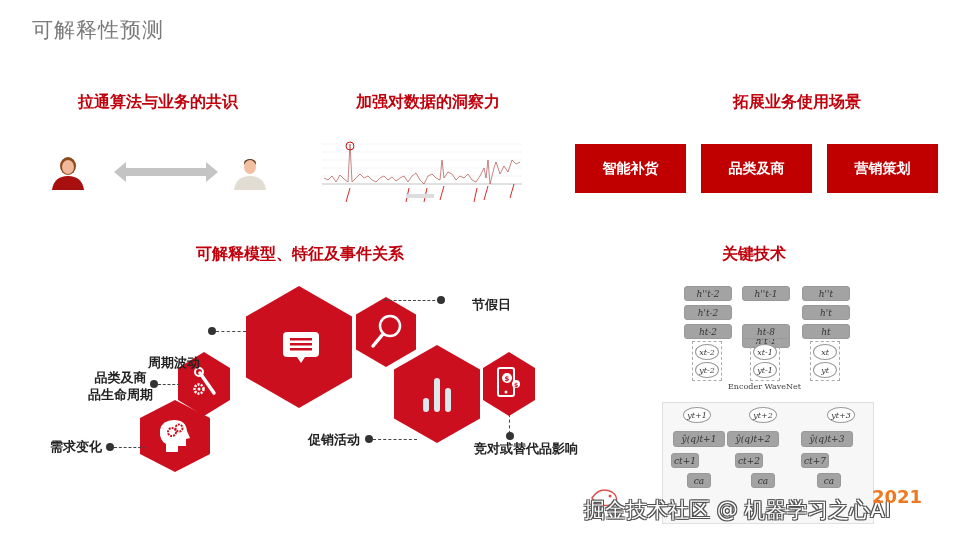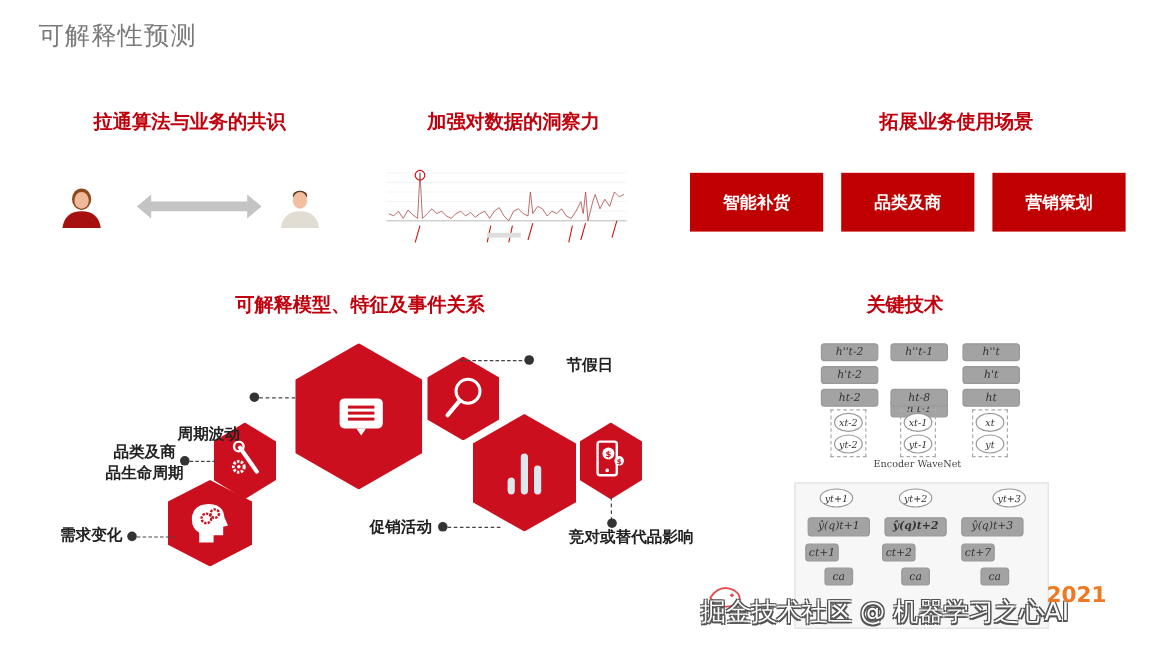--- a/index.html
+++ b/index.html
@@ -185,21 +185,21 @@
   <div class="nncirc" style="left:81px;top:84px;width:22px;height:14px;text-align:right;">yt-1</div>
   <div class="nncirc" style="left:141px;top:84px;width:22px;height:14px;">yt</div>
   <div class="abs" style="left:56px;top:104px;font-size:8px;color:#444;font-family:'DejaVu Serif',serif;">Encoder WaveNet</div>
 </div>
 
 <div class="abs" style="left:662px;top:402px;width:210px;height:120px;background:#f7f7f7;border:1px solid #e0e0e0;">
   <div class="nncirc" style="left:20px;top:4px;width:26px;height:14px;">yt+1</div>
   <div class="nncirc" style="left:86px;top:4px;width:26px;height:14px;">yt+2</div>
   <div class="nncirc" style="left:150px;top:4px;width:26px;height:14px;margin-left:14px;">yt+3</div>
   <div class="nnbox" style="left:10px;top:28px;width:50px;height:14px;">ŷ(q)t+1</div>
-  <div class="nnbox" style="left:74px;top:28px;width:50px;height:14px;font-weight:bold;">ŷ(q)t+2</div>
+  <div class="nnbox" style="left:64px;top:28px;width:50px;height:14px;">ŷ(q)t+2</div>
   <div class="nnbox" style="left:138px;top:28px;width:50px;height:14px;">ŷ(q)t+3</div>
   <div class="nnbox" style="left:8px;top:50px;width:26px;height:13px;">ct+1</div>
   <div class="nnbox" style="left:72px;top:50px;width:26px;height:13px;">ct+2</div>
   <div class="nnbox" style="left:138px;top:50px;width:26px;height:13px;">ct+7</div>
   <div class="nnbox" style="left:24px;top:70px;width:22px;height:13px;">ca</div>
   <div class="nnbox" style="left:88px;top:70px;width:22px;height:13px;">ca</div>
   <div class="nnbox" style="left:154px;top:70px;width:22px;height:13px;">ca</div>
 </div>
 
 <div class="abs" style="left:590px;top:484px;width:30px;height:26px;">

